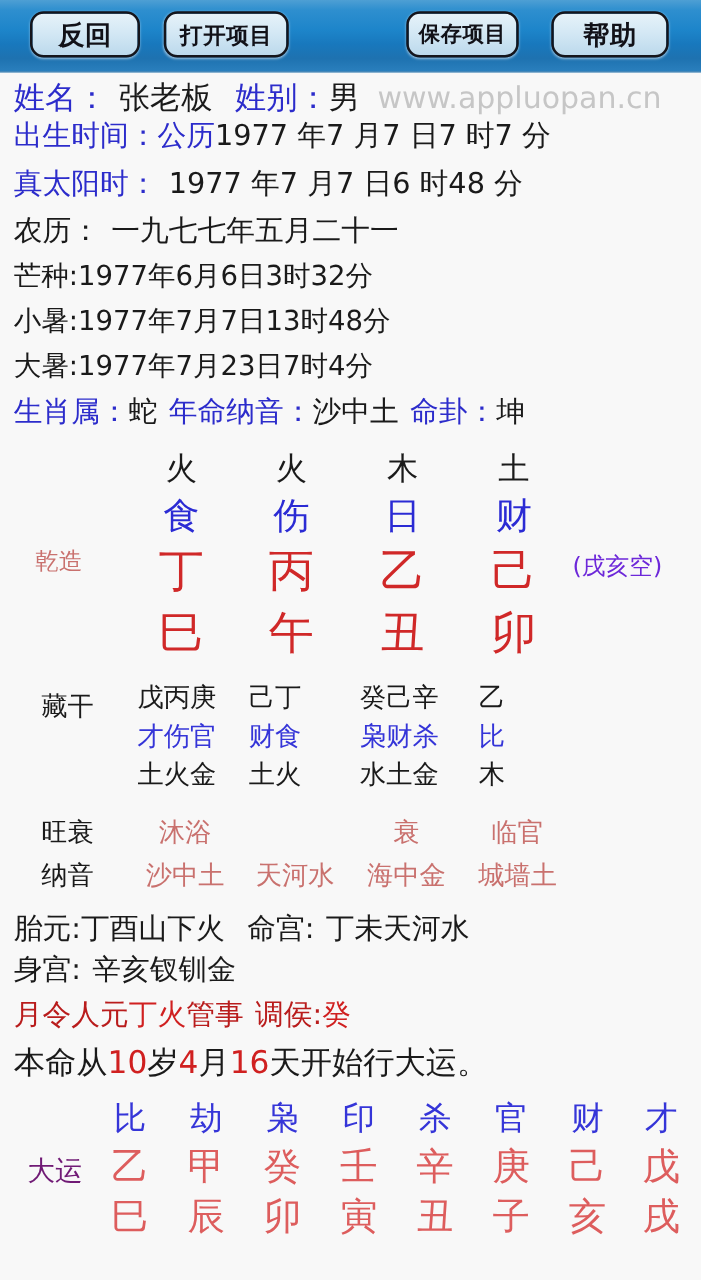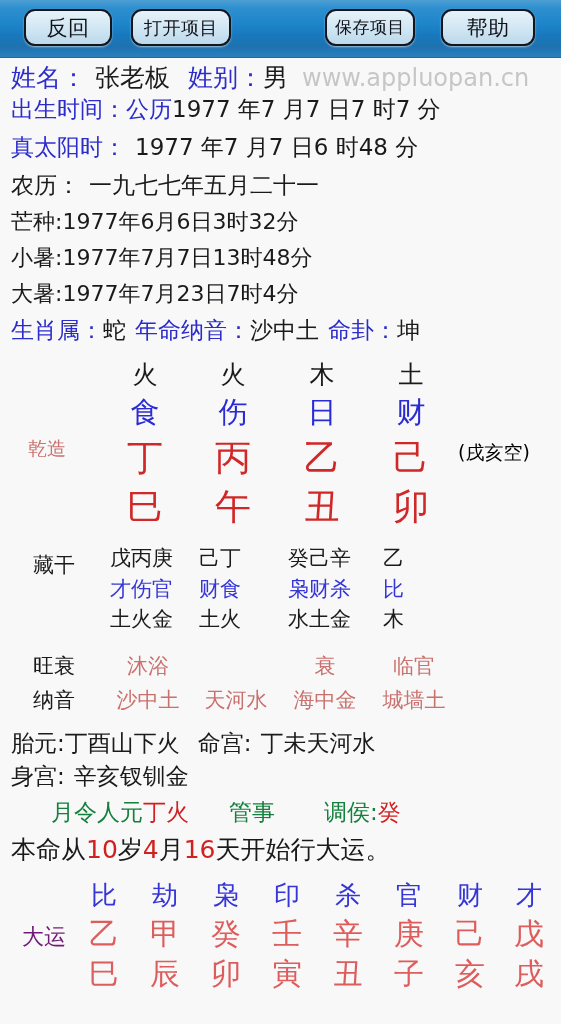--- a/index.html
+++ b/index.html
@@ -35,21 +35,21 @@
     top: 9px;
     height: 37px;
     background: linear-gradient(to bottom, #e6f2f9 0%, #d2e7f4 50%, #bcd9ec 100%);
     border: 2px solid #15151c;
     border-radius: 11px;
     box-shadow: 0 1px 2px rgba(255,255,255,0.55);
     display: flex;
     align-items: center;
     justify-content: center;
     color: #111118;
-    font-weight: normal;
+    font-weight: bold;
     letter-spacing: 0.5px;
     cursor: pointer;
     user-select: none;
   }
   #btn-back    { left: 24px;  width: 88px;  font-size: 21px; }
   #btn-open    { left: 131px; width: 100px; font-size: 18px; }
   #btn-save    { left: 325px; width: 90px;  font-size: 17px; }
   #btn-help    { left: 441px; width: 94px;  font-size: 21px; }
 
   
@@ -59,21 +59,21 @@
     padding: 0;
   }
 
   .line {
     position: relative;
     padding-left: 11px;
     white-space: nowrap;
     line-height: 1;
   }
   .lbl-blue  { color: #2c2ccb; }
-  .lbl-blue2 { color: #15803d; margin-left: 40px; }
+  .lbl-blue2 { color: #b91c1c; }
   .val-black { color: #1a1a1a; }
   .val-red   { color: #d02020; }
   .watermark { color: #c6c6c6; }
 
   
   #row-name      { height: 38px; font-size: 25px; padding-top: 7px; }
   #row-birth     { height: 38px; font-size: 23px; padding-top: 2px; }
   #row-truesolar { height: 38px; font-size: 23px; padding-top: 2px; }
   #row-lunar     { height: 38px; font-size: 23px; padding-top: 2px; }
   #row-term1     { height: 36px; font-size: 22px; padding-top: 1px; }
@@ -135,21 +135,21 @@
     font-size: 19px;
     color: #c9716e;
     width: 72px;
     text-align: left;
   }
   #pillar-void {
     position: absolute;
     left: 458px;
     top: 82px;
     font-size: 19px;
-    color: #000000;
+    color: #6d28d9;
     white-space: nowrap;
   }
 
   
   .hidden-block {
     position: relative;
     width: 561px;
     height: 105px;
   }
   .hs-label {

